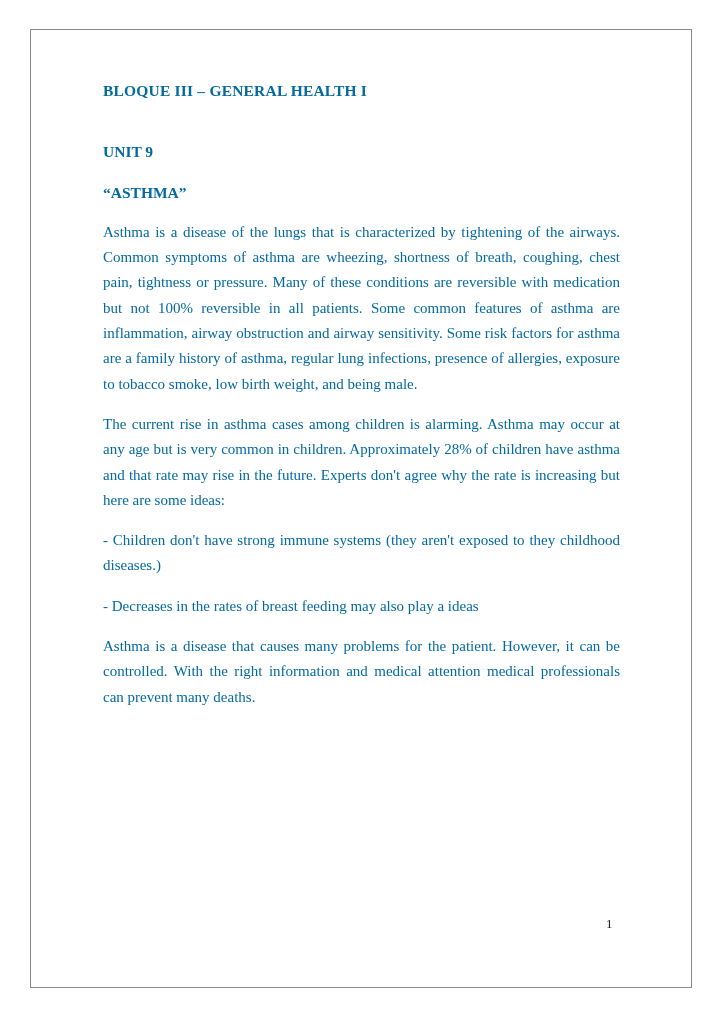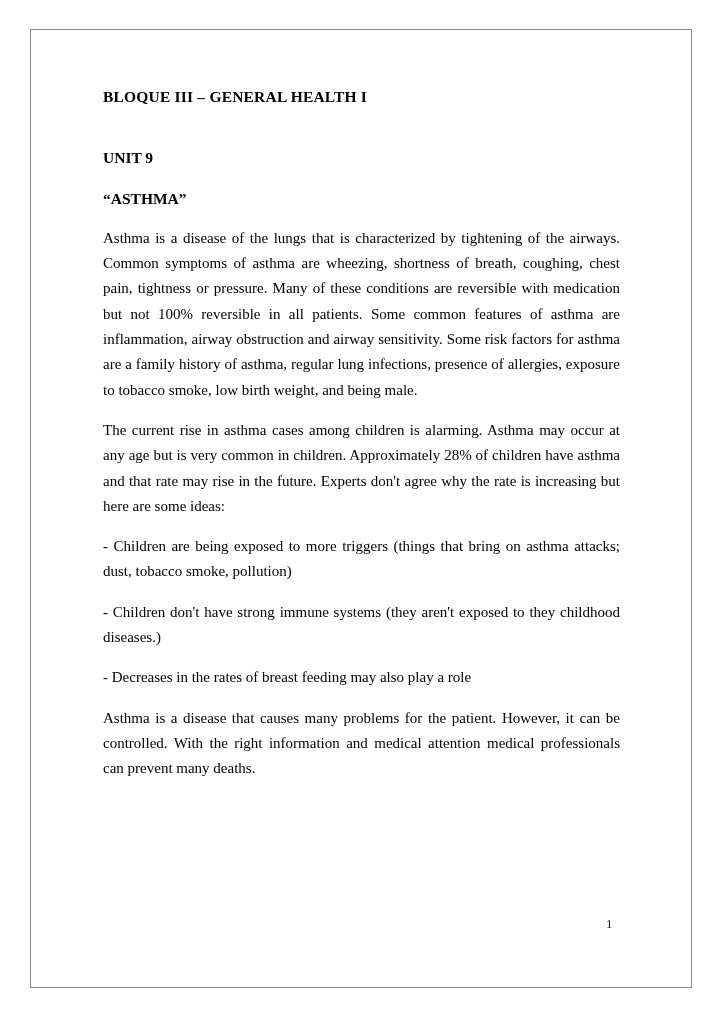--- a/index.html
+++ b/index.html
@@ -16,23 +16,23 @@
     left: 30px;
     top: 29px;
     width: 662px;
     height: 959px;
     border: 1px solid #8a8a8a;
     background: #ffffff;
   }
   .content {
     position: absolute;
     left: 103px;
-    top: 84px;
+    top: 78px;
     width: 517px;
-    color: #000000;
+    color: #0369a1;
     font-size: 15px;
     line-height: 25.3px;
   }
   .block-heading {
     font-weight: bold;
     font-size: 15.5px;
     margin-bottom: 36px;
     letter-spacing: 0.2px;
   }
   .unit-heading {
@@ -68,23 +68,22 @@
     <p class="block-heading">BLOQUE III – GENERAL HEALTH I</p>
 
     <p class="unit-heading">UNIT 9</p>
 
     <p class="doc-title">“ASTHMA”</p>
 
     <p class="body-para">Asthma is a disease of the lungs that is characterized by tightening of the airways. Common symptoms of asthma are wheezing, shortness of breath, coughing, chest pain, tightness or pressure. Many of these conditions are reversible with medication but not 100% reversible in all patients. Some common features of asthma are inflammation, airway obstruction and airway sensitivity. Some risk factors for asthma are a family history of asthma, regular lung infections, presence of allergies, exposure to tobacco smoke, low birth weight, and being male.</p>
 
     <p class="body-para">The current rise in asthma cases among children is alarming. Asthma may occur at any age but is very common in children. Approximately 28% of children have asthma and that rate may rise in the future. Experts don't agree why the rate is increasing but here are some ideas:</p>
 
-    <p class="body-para">- Children are being exposed to more triggers (things that bring on asthma attacks; dust, tobacco smoke, pollution)</p>
 
     <p class="body-para">- Children don't have strong immune systems (they aren't exposed to they childhood diseases.)</p>
 
-    <p class="body-para">- Decreases in the rates of breast feeding may also play a role</p>
+    <p class="body-para">- Decreases in the rates of breast feeding may also play a ideas</p>
 
     <p class="body-para">Asthma is a disease that causes many problems for the patient. However, it can be controlled. With the right information and medical attention medical professionals can prevent many deaths.</p>
   </div>
 
   <div class="page-number">1</div>
 </div>
 
 </body></html>

